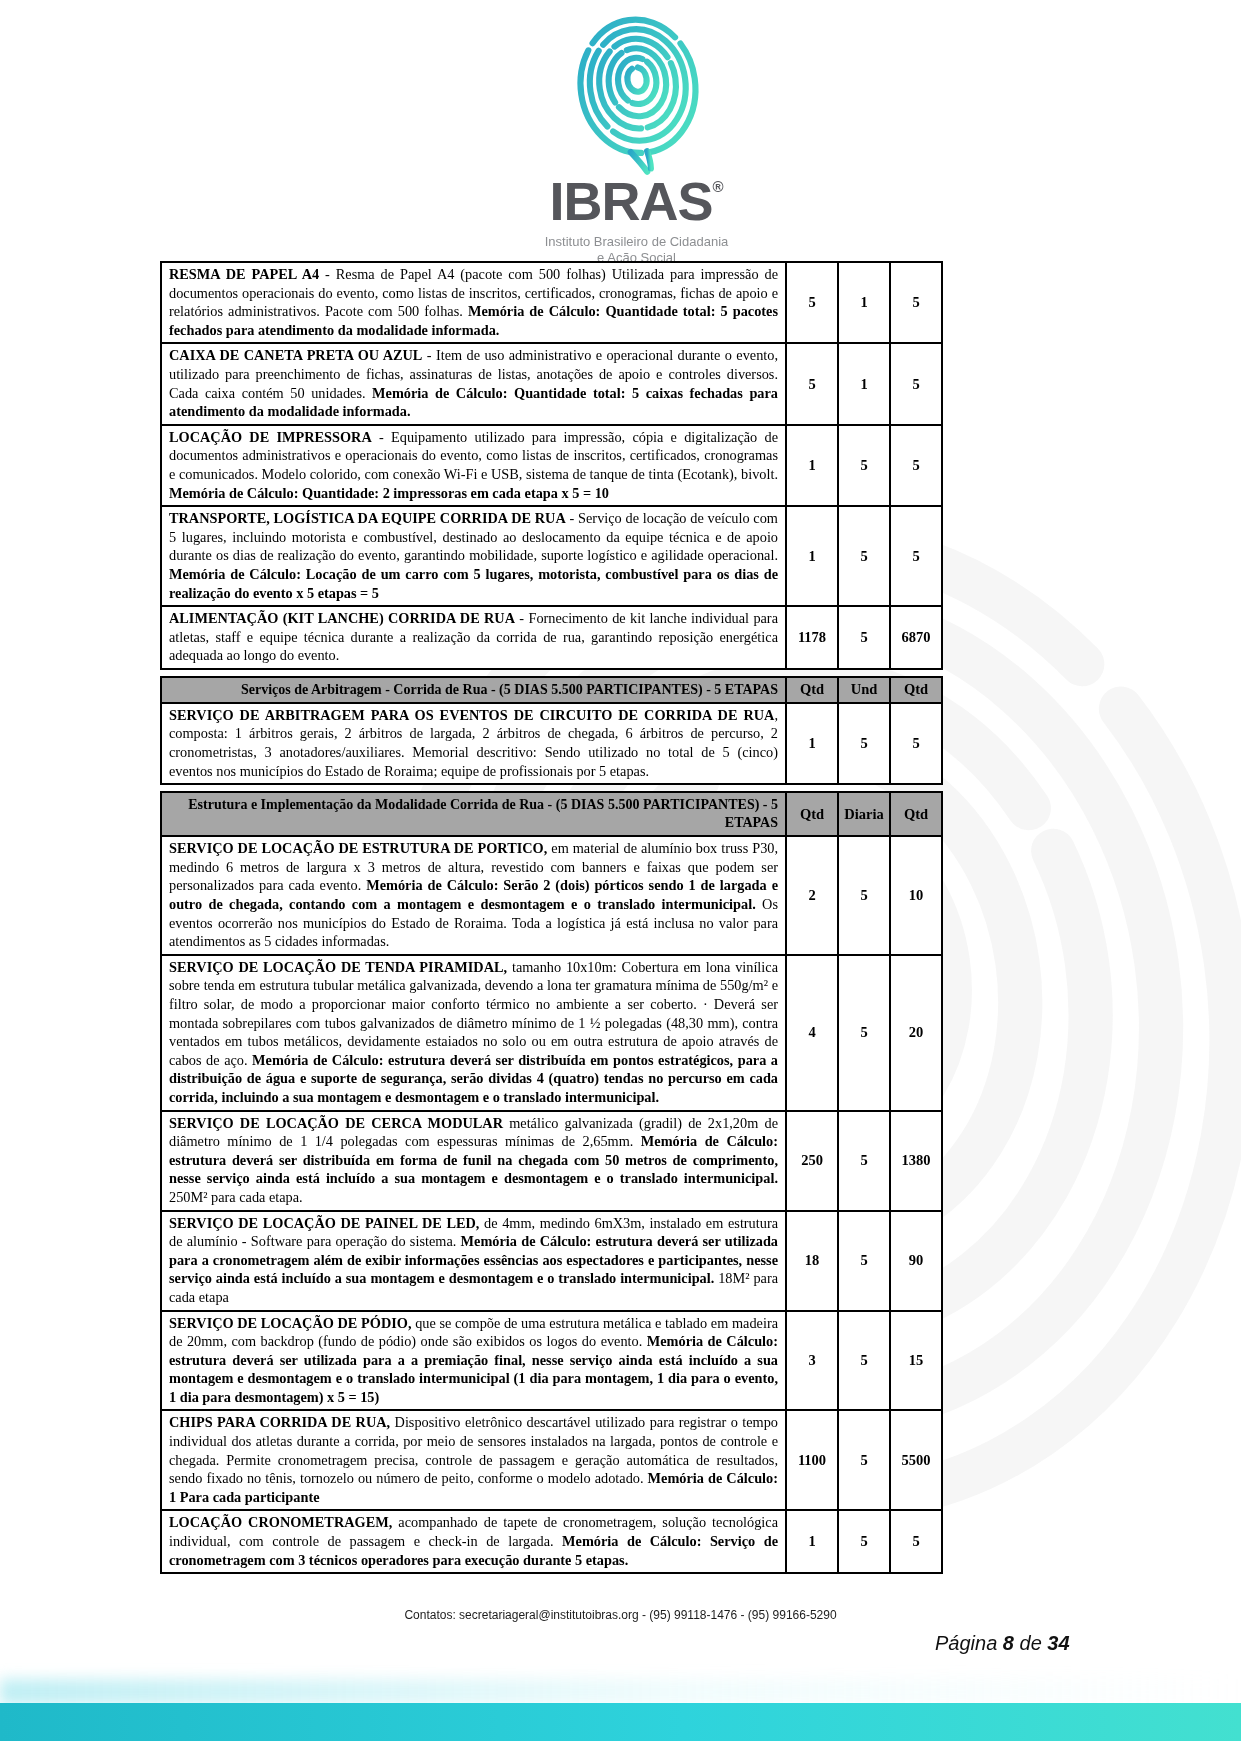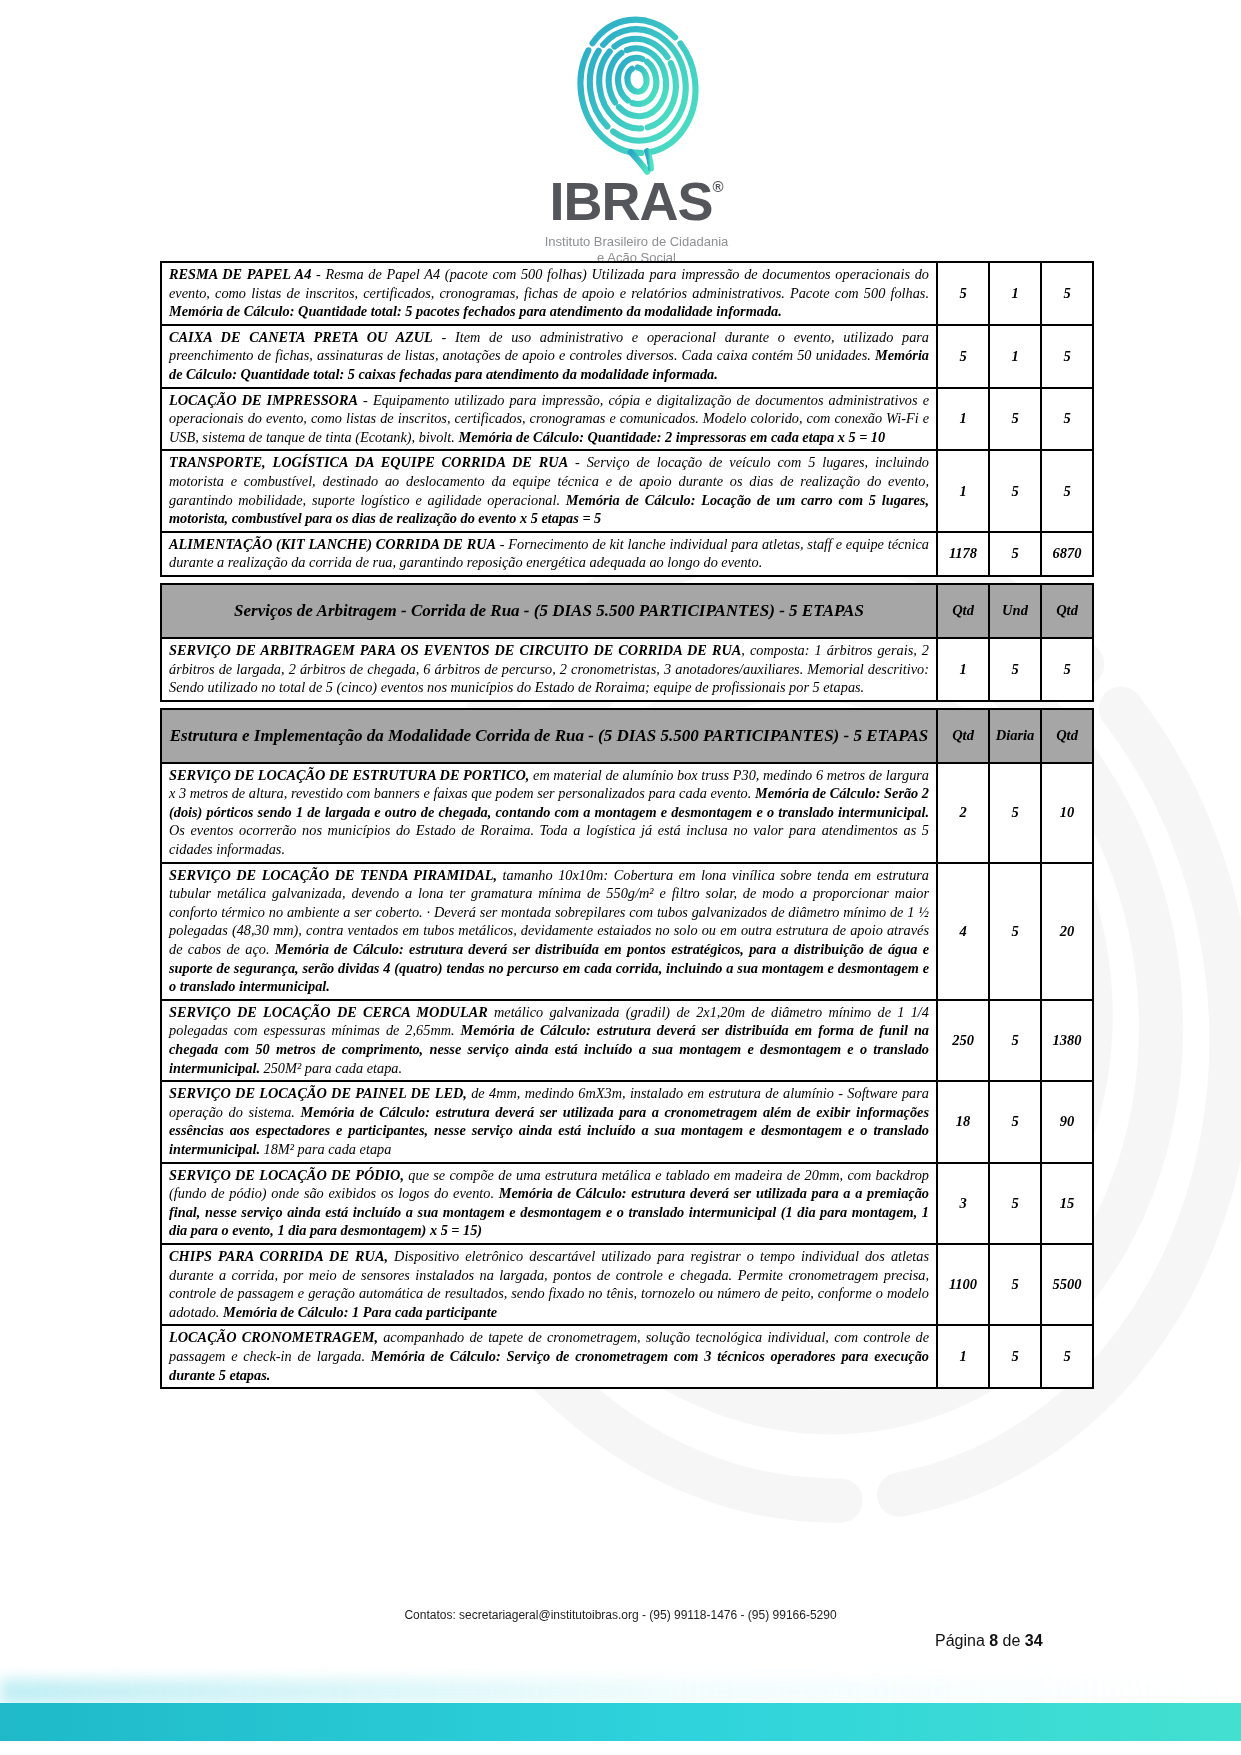--- a/index.html
+++ b/index.html
@@ -16,40 +16,40 @@
   .header{position:absolute;top:14px;left:0;right:0;text-align:center;transform:translateX(16px);}
   .logo-mark{display:block;margin:0 auto -4px auto;}
   .brand{font-family:"Liberation Sans", sans-serif;font-weight:bold;font-size:54px;
     letter-spacing:-1px;color:#55565b;line-height:1;}
   .brand sup{font-size:15px;font-weight:bold;vertical-align:28px;letter-spacing:0;}
   .tagline{font-family:"Liberation Sans", sans-serif;font-size:13px;color:#8d8f92;
     line-height:16px;margin-top:6px;}
 
   
   .table-wrap{position:absolute;top:261px;left:160px;width:795px;}
-  table.doc-table{border-collapse:collapse;width:934px;table-layout:fixed;background:#fff;font-style:italic;}
+  table.doc-table{border-collapse:collapse;width:783px;table-layout:fixed;background:#fff;}
   table.doc-table + table.doc-table{margin-top:6px;}
   .doc-table td{border:2px solid #000;}
   .doc-table td.desc{
     font-size:14.3px;line-height:18.6px;text-align:justify;
     padding:2px 7px 3px 7px;vertical-align:top;
   }
   .doc-table td.num{
     width:52px;text-align:center;vertical-align:middle;font-weight:bold;font-size:14.5px;
     padding:0 2px;
   }
   .doc-table tr.section td{background:#a6a6a6;}
-  .doc-table tr.section td.desc{font-weight:bold;text-align:center;font-size:17px;line-height:18px;padding:17px 7px;}
+  .doc-table tr.section td.desc{font-weight:bold;text-align:right;font-size:14px;line-height:18px;padding:3px 7px;}
   .doc-table tr.section td.num{font-size:14.5px;}
 
   
   .footer-block{position:absolute;top:1604px;left:0;right:0;text-align:center;
     font-family:"Liberation Sans", sans-serif;font-size:12px;line-height:22px;color:#1c1c1c;}
   .page-number{position:absolute;top:1632px;left:935px;
-    font-family:"Liberation Sans", sans-serif;font-size:16px;color:#111;}
+    font-family:"Liberation Sans", sans-serif;font-size:20px;color:#111;font-style:italic;}
   .page-number b{font-weight:bold;}
 
   
   .bar-glow{position:absolute;left:0;right:0;bottom:50px;height:26px;
     background:linear-gradient(90deg, rgba(140,225,235,.55), rgba(200,245,248,.25) 55%, rgba(255,255,255,0));
     filter:blur(7px);}
   .bottom-bar{position:absolute;left:0;right:0;bottom:14px;height:38px;
     background:linear-gradient(90deg,#1fb9c9 0%, #2ed3dc 55%, #43e0d0 100%);}
 </style>
 </head>

